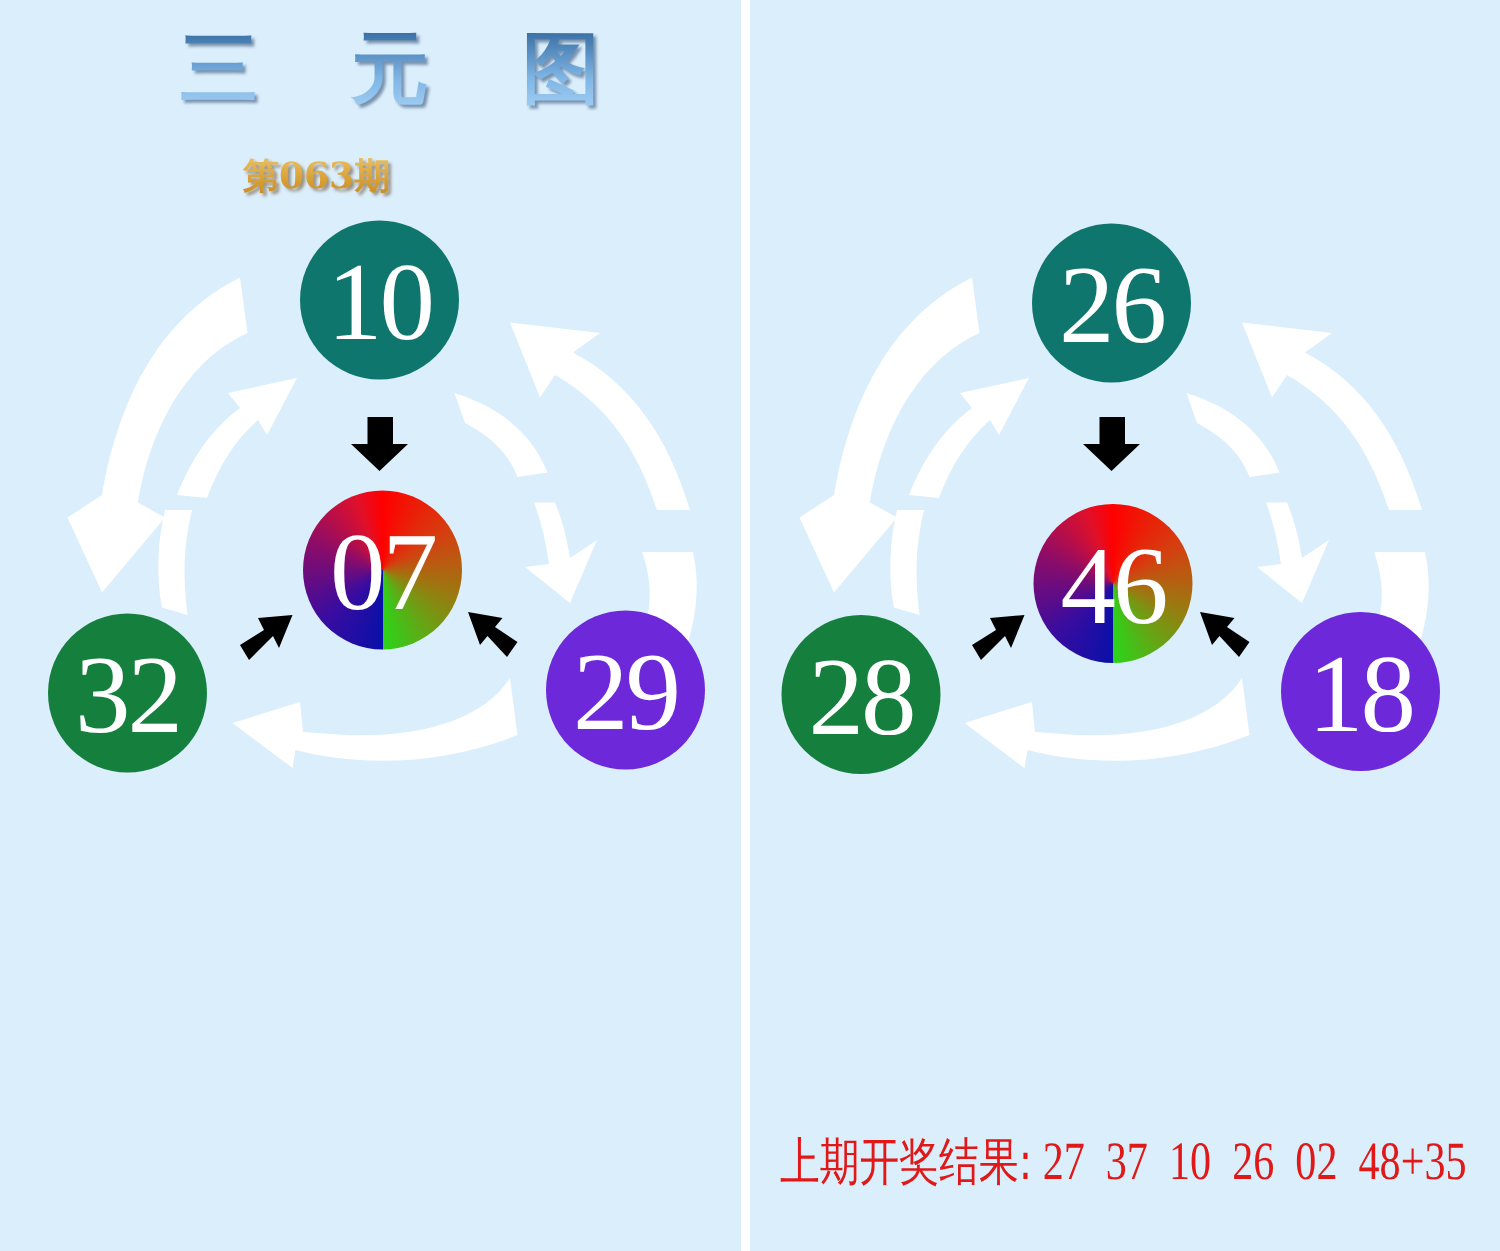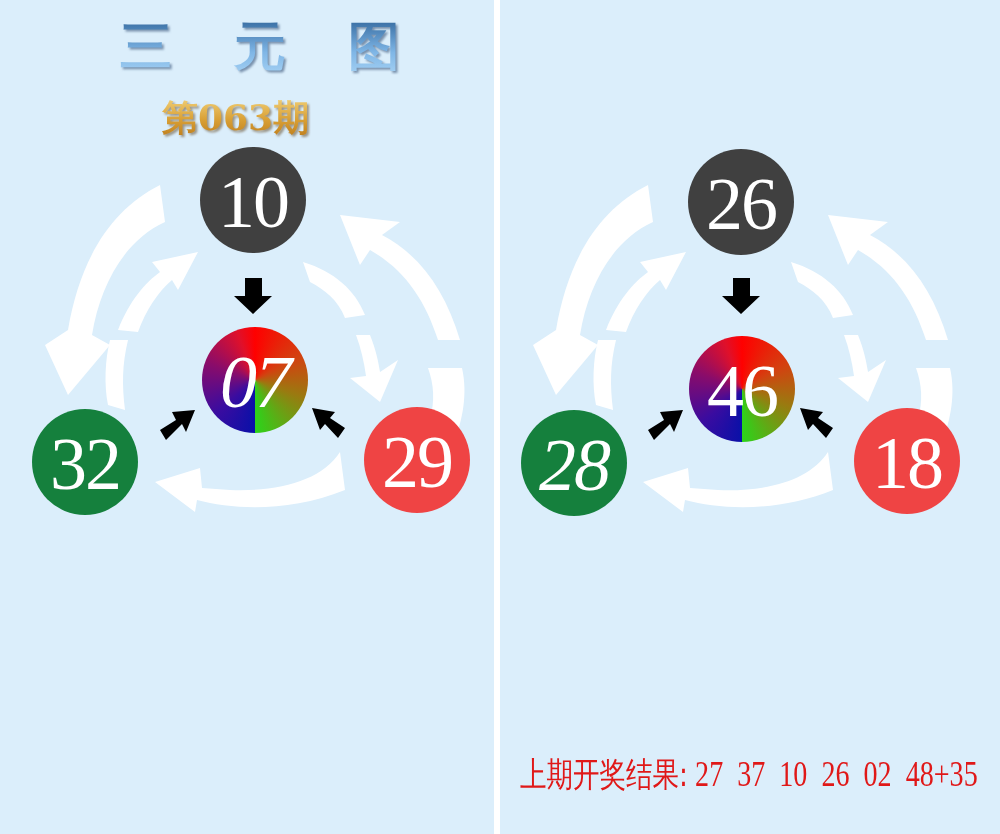--- a/index.html
+++ b/index.html
@@ -7,29 +7,29 @@
   .panel { position:absolute; top:0; height:834px; background:#dbeefb; }
   .panel.left { left:0; width:494px; }
   .panel.right { left:500px; width:500px; }
   .divider { position:absolute; left:494px; top:0; width:6px; height:834px; background:#ffffff; }
   .title { position:absolute; left:120px; top:14px; width:280px; display:flex; justify-content:space-between;
     font-family:"DejaVu Serif", serif; font-weight:bold; font-size:52px; line-height:64px;
     color:#4f86b8; background:linear-gradient(180deg,#2a5f95 0%,#7fb6e6 60%,#a9d4f5 100%);
     -webkit-background-clip:text; background-clip:text; -webkit-text-fill-color:transparent;
     text-shadow:none; filter:drop-shadow(2px 2px 1px rgba(40,70,110,0.55)); }
   .issue { position:absolute; left:162px; top:92px; width:200px; font-family:"DejaVu Serif", serif; font-weight:bold;
-    font-size:36px; line-height:50px; background:linear-gradient(180deg,#f6dc8a 0%,#d9a035 55%,#b87618 100%);
+    font-size:24px; line-height:50px; background:linear-gradient(180deg,#f6dc8a 0%,#d9a035 55%,#b87618 100%);
     -webkit-background-clip:text; background-clip:text; -webkit-text-fill-color:transparent;
     filter:drop-shadow(2px 2px 1px rgba(90,60,20,0.5)); }
   .ball { position:absolute; width:106px; height:106px; border-radius:50%; display:flex; align-items:center; justify-content:center;
     color:#ffffff; font-family:"Liberation Serif", serif; font-size:74px; line-height:1; letter-spacing:-2px; }
   .ball span { display:block; transform:translateY(2px); }
-  .ball.blue { background:#404040; }
+  .ball.blue { background:#0f766e; }
   .ball.green { background:#15803d; }
-  .ball.red { background:#ef4444; }
+  .ball.red { background:#6d28d9; }
   .ball.center { background:conic-gradient(from 0deg, #ff0000 0deg, #d44010 60deg, #9a7a10 110deg, #2ed21a 178deg, #2ed21a 179.9deg, #0a10a8 180deg, #3a0ca0 230deg, #8a0c6a 290deg, #e0102a 340deg, #ff0000 360deg); }
   svg.arrows { position:absolute; left:0; top:0; }
   .footer { position:absolute; left:520px; top:752px; color:#e01818; font-family:"Liberation Serif", serif;
     font-size:36px; line-height:44px; white-space:nowrap; transform:scaleX(0.78); transform-origin:left center; }
   .footer .label { font-family:"DejaVu Sans", sans-serif; font-size:34px; }
 </style>
 </head>
 <body>
 
 <div class="panel left"></div>
@@ -65,37 +65,37 @@
 <div class="title">
   <span>三</span>
   <span>元</span>
   <span>图</span>
 </div>
 <div class="issue">第063期</div>
 
 <div class="ball blue" style="left:200px; top:147px;">
     <span>10</span>
   </div>
-<div class="ball center" style="left:202px; top:327px;font-style:italic;">
+<div class="ball center" style="left:202px; top:327px;">
     <span>07</span>
   </div>
 <div class="ball green" style="left:32px; top:409px;">
     <span>32</span>
   </div>
 <div class="ball red" style="left:364px; top:407px;">
     <span>29</span>
   </div>
 
 <div class="ball blue" style="left:688px; top:149px;text-align:center;">
     <span>26</span>
   </div>
 <div class="ball center" style="left:689px; top:336px;">
     <span>46</span>
   </div>
-<div class="ball green" style="left:521px; top:410px;font-style:italic;">
+<div class="ball green" style="left:521px; top:410px;">
     <span>28</span>
   </div>
 <div class="ball red" style="left:854px; top:408px;">
     <span>18</span>
   </div>
 
 <div class="footer">
   <span class="label">上期开奖结果:</span>
   <span style="white-space:pre;">27  37  10  26  02  48+35</span>
 </div>

